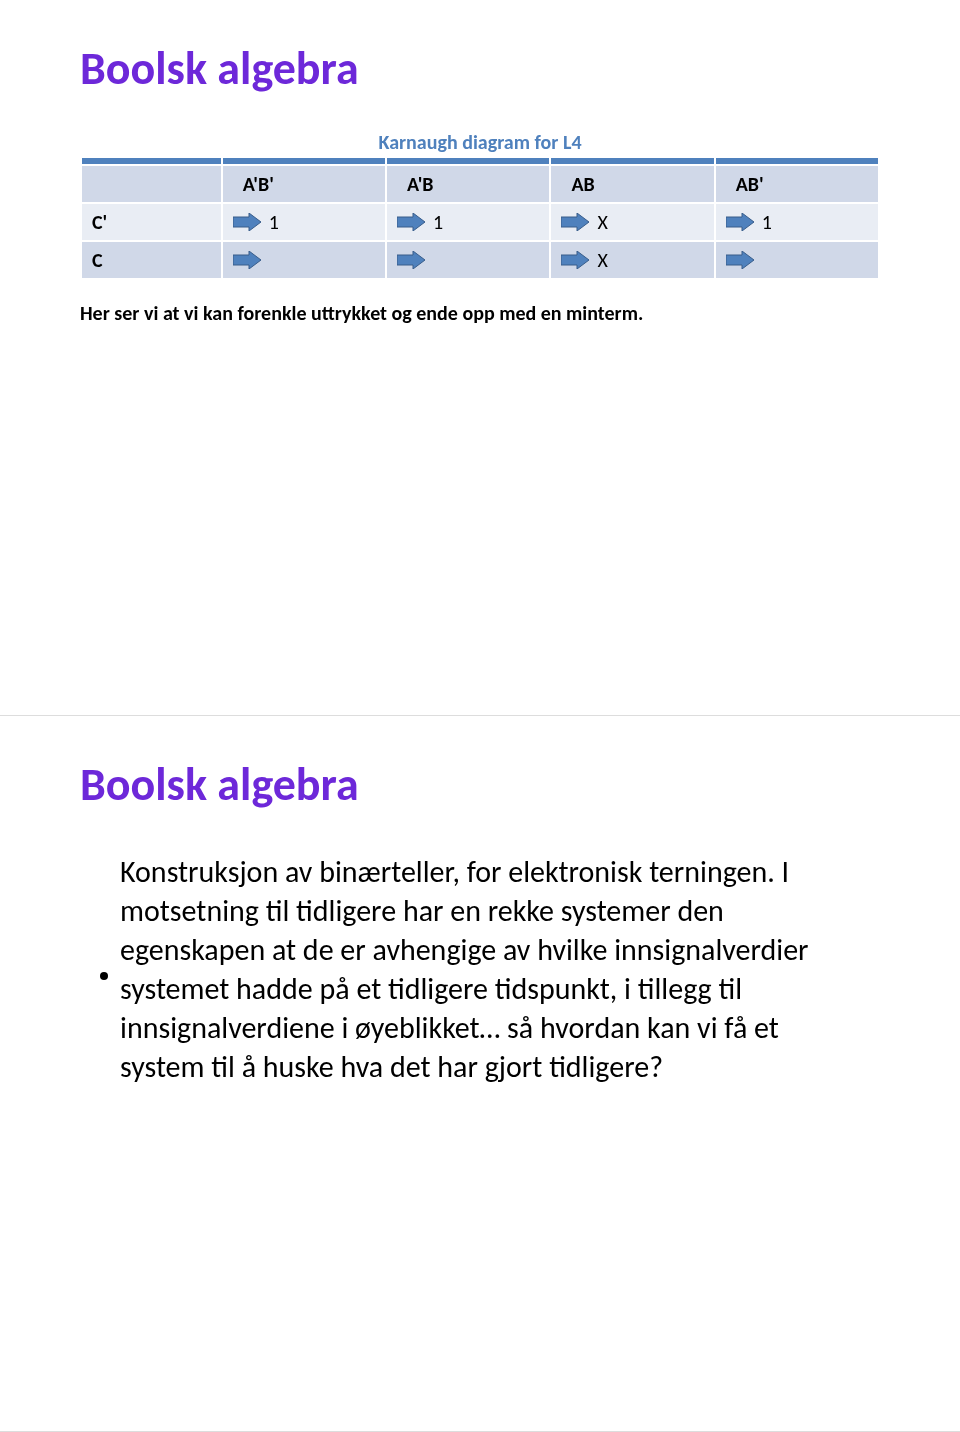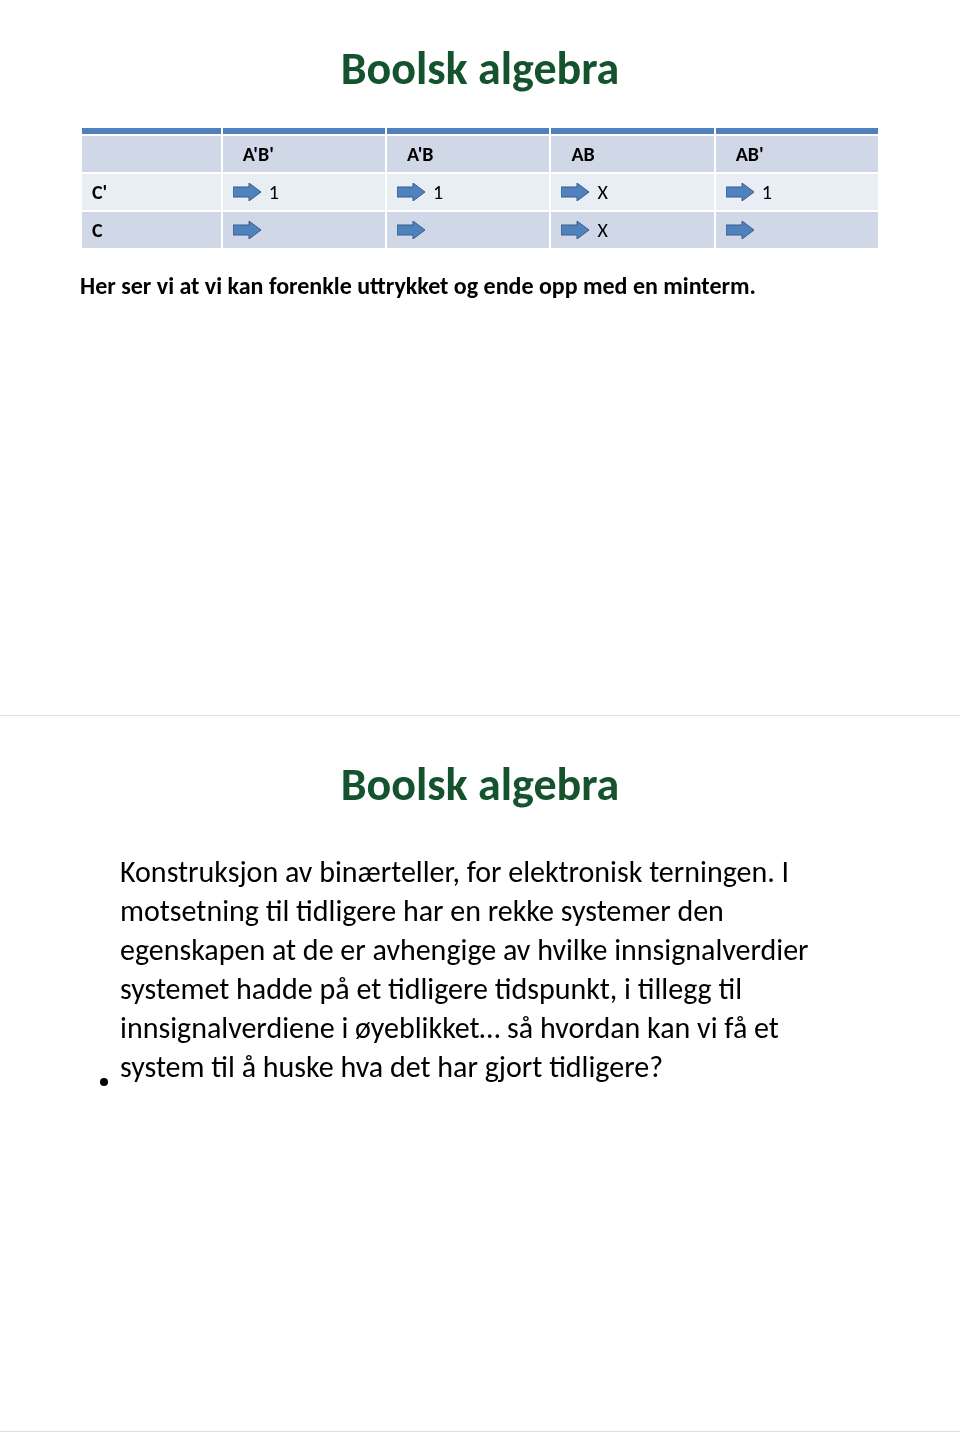--- a/index.html
+++ b/index.html
@@ -13,23 +13,23 @@
     .slide {
       width: 960px;
       height: 716px;
       padding: 40px 80px;
       position: relative;
       border-bottom: 1px solid #ddd;
     }
     .slide-title {
       font-size: 46px;
       font-weight: 700;
-      text-align: center;
+      text-align: left;
       margin-bottom: 30px;
-      color: #14532d;
+      color: #6d28d9;
     }
     .table-container {
       width: 100%;
       margin-bottom: 20px;
     }
     .ktable {
       width: 100%;
       border-collapse: collapse;
     }
     .ktable-title-row td {
@@ -84,31 +84,31 @@
     }
     .arrow-shape svg {
       display: block;
       width: 100%;
       height: 100%;
     }
     .kval {
       font-weight: 400;
     }
     .caption {
-      font-size: 24px;
+      font-size: 20px;
       font-weight: 700;
       line-height: 1.3;
     }
     .bullet-area {
       margin-top: 40px;
       padding: 0 20px;
     }
     .bullet {
       display: flex;
-      align-items: flex-end;
+      align-items: center;
       gap: 12px;
       font-size: 30px;
       line-height: 1.3;
       color: #000;
     }
     .bullet .dot {
       flex-shrink: 0;
       width: 8px;
       height: 8px;
       background: #000;
@@ -119,20 +119,21 @@
       flex: 1;
     }
   </style>
 </head>
 <body>
 
 <div class="slide">
   <h1 class="slide-title">Boolsk algebra</h1>
 
   <div class="table-container">
+    <div class="ktable-title">Karnaugh diagram for L4</div>
     <table class="ktable">
       <tbody>
           <tr class="ktable-title-row">
         <td class="ktable-title-bar"></td>
         <td class="ktable-title-bar"></td>
         <td class="ktable-title-bar"></td>
         <td class="ktable-title-bar"></td>
         <td class="ktable-title-bar"></td>
       </tr>
       <tr class="khead">

